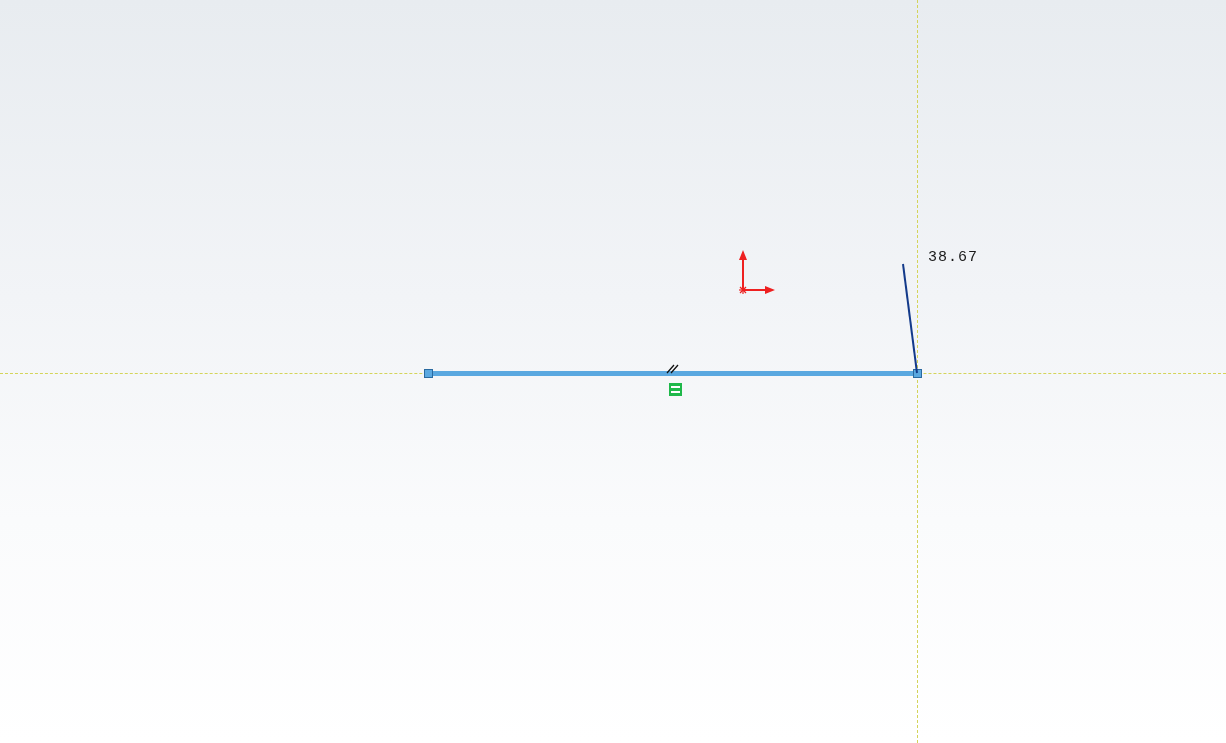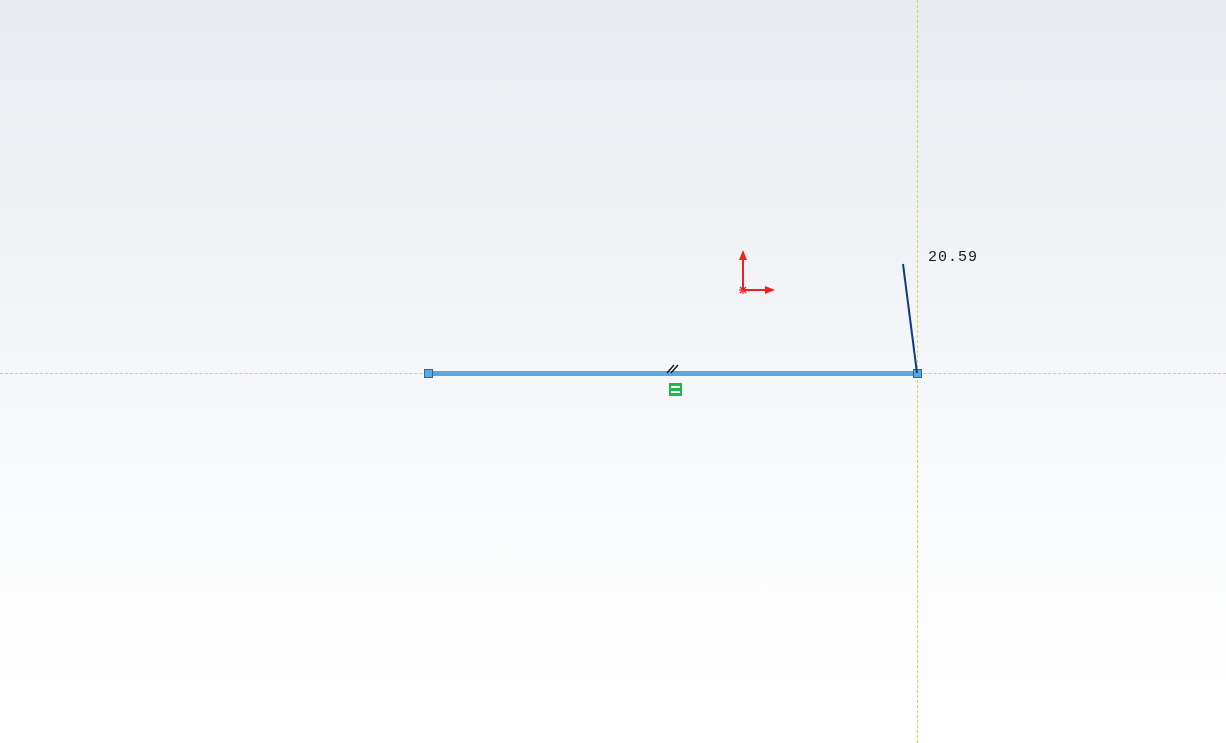--- a/index.html
+++ b/index.html
@@ -107,21 +107,21 @@
       <path d="M 1 10 L 8 2 M 5 10 L 12 2" stroke="#111" stroke-width="1.3" fill="none"></path>
     </svg>
   </div>
 
   <div class="constraint-badge" style="left:669px; top:383px;"></div>
 
   <svg style="position:absolute; left:0; top:0; width:1226px; height:743px; pointer-events:none;">
     <line x1="917" y1="373" x2="903" y2="264" stroke="#133a8a" stroke-width="2"></line>
   </svg>
 
-  <div class="dimension-label" style="left:928px; top:249px;">20.59</div>
+  <div class="dimension-label" style="left:928px; top:249px;">38.67</div>
 
   <div class="triad" style="left:737px; top:248px;">
     <svg width="40" height="50" viewBox="0 0 40 50">
 
       <line x1="6" y1="42" x2="6" y2="8" stroke="#ee2020" stroke-width="2"></line>
       <polygon points="6,2 2,12 10,12" fill="#ee2020"></polygon>
 
       <line x1="6" y1="42" x2="32" y2="42" stroke="#ee2020" stroke-width="2"></line>
       <polygon points="38,42 28,38 28,46" fill="#ee2020"></polygon>
 

